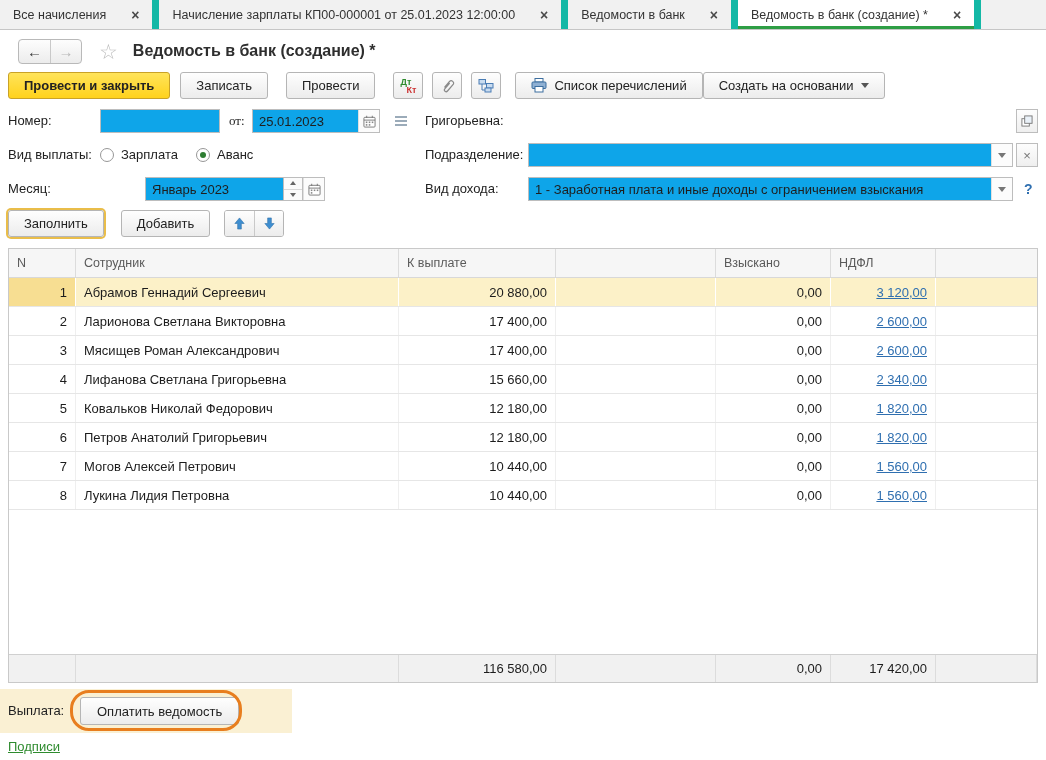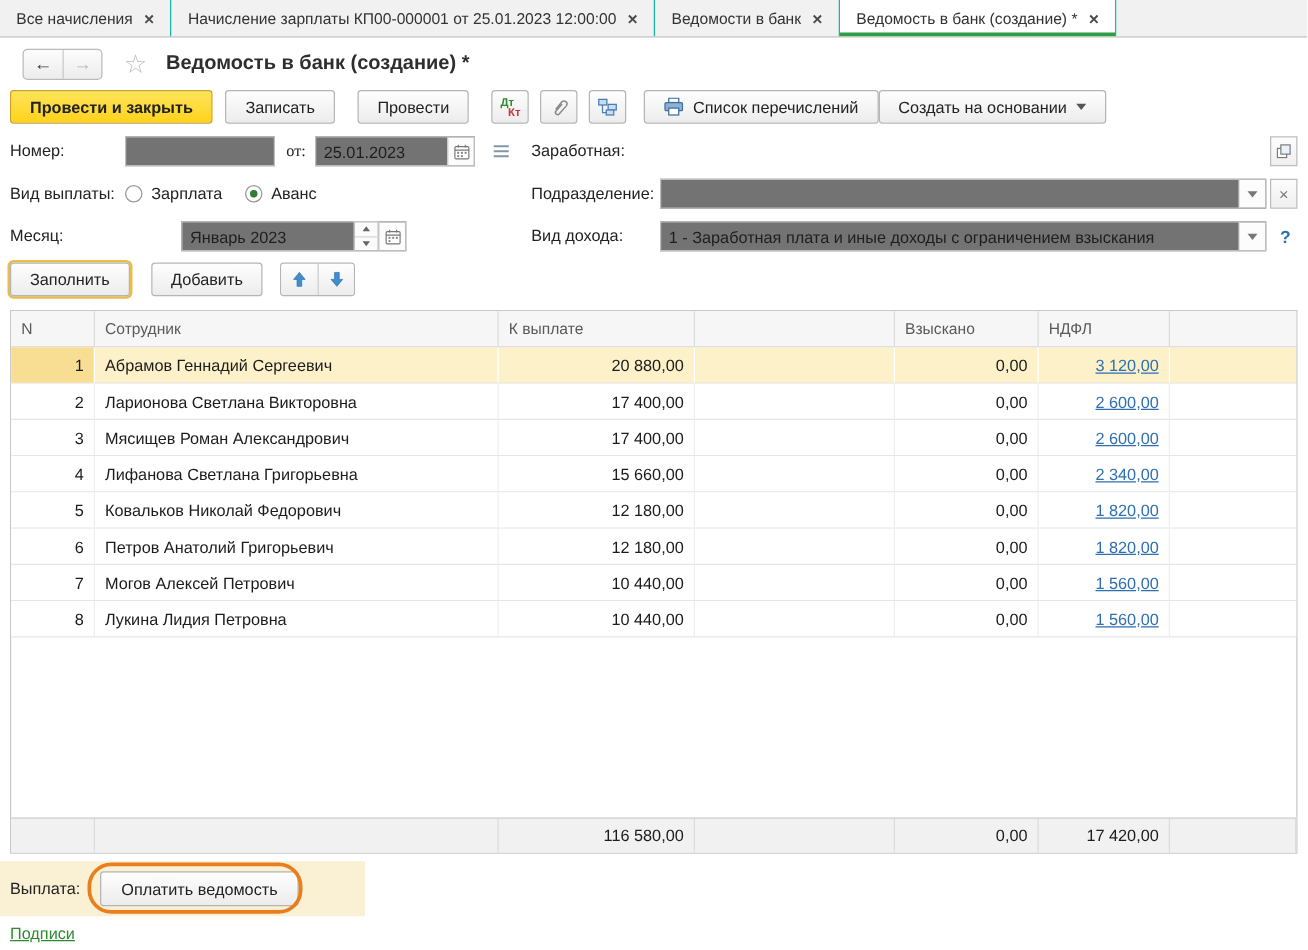--- a/index.html
+++ b/index.html
@@ -1,21 +1,21 @@
 <!DOCTYPE html>
 <html><head>
 <meta charset="utf-8">
 <style>
   * { box-sizing: border-box; }
   body { margin:0; background:#fff; font-family:"Liberation Sans", sans-serif; }
   .app { position:relative; width:1046px; height:760px; background:#fff; overflow:hidden; color:#222; font-size:13px; }
 
   
   .tabbar { position:absolute; top:0; left:0; width:1046px; height:30px; background:#F1F1F1; border-bottom:1px solid #C6C6C6; display:flex; }
-  .tab { display:flex; align-items:center; gap:9px; padding:12px 13px; border-right:1px solid #14b8a6; font-size:12.5px; color:#333; position:relative; white-space:nowrap; }
+  .tab { display:flex; align-items:center; gap:25px; padding:12px 13px; border-right:7px solid #14b8a6; font-size:12.5px; color:#333; position:relative; white-space:nowrap; }
   .tab.active { background:#fff; }
   .tab.active::after { content:""; position:absolute; left:0; right:0; bottom:0; height:3px; background:#2E9E45; }
   .tab .close { color:#4a4a4a; font-size:14px; font-weight:bold; line-height:1; }
 
   
   .navrow { position:absolute; top:36px; left:0; width:1046px; height:30px; display:flex; align-items:center; }
   .navbtns { display:flex; margin-left:18px; border:1px solid #B9B9B9; border-radius:4px; overflow:hidden; background:linear-gradient(#FDFDFD,#ECECEC); }
   .navbtn { width:31px; height:23px; display:flex; align-items:center; justify-content:center; font-size:15px; font-weight:bold; }
   .navbtn + .navbtn { border-left:1px solid #C9C9C9; }
   .navbtn.back { color:#3a3a3a; }
@@ -28,21 +28,21 @@
   .btn { height:27px; padding:0 15px; background:linear-gradient(#FEFEFE,#ECECEC); border:1px solid #B5B5B5; border-radius:3px; font-size:13px; font-family:inherit; color:#222; display:inline-flex; align-items:center; justify-content:center; gap:7px; white-space:nowrap; }
   .btn.primary { background:linear-gradient(#FFE45B,#FFD21C); border-color:#C9A227; font-weight:bold; }
   .btn.iconbtn { width:30px; padding:0; }
   .caret { width:0; height:0; border-left:4px solid transparent; border-right:4px solid transparent; border-top:5px solid #555; }
   .dtkt { font-size:9px; font-weight:bold; line-height:8px; text-align:left; }
   .dtkt .dt { color:#2E8B2E; display:block; }
   .dtkt .kt { color:#CC3333; display:block; margin-left:6px; }
 
   
   .lbl { position:absolute; height:24px; line-height:24px; color:#222; white-space:nowrap; }
-  .field { position:absolute; height:24px; border:1px solid #BDBDBD; background:#737373; display:flex; align-items:stretch; }
+  .field { position:absolute; height:24px; border:1px solid #BDBDBD; background:#0ea5e9; display:flex; align-items:stretch; }
   .field input { border:none; outline:none; flex:1; min-width:0; padding:0 6px; font-size:13px; font-family:inherit; background:transparent; color:#1e1e1e; }
   .inbtn { width:21px; display:flex; align-items:center; justify-content:center; background:#FCFCFC; border-left:1px solid #E0E0E0; }
   .sidebtn { position:absolute; width:22px; height:24px; border:1px solid #BDBDBD; background:linear-gradient(#FDFDFD,#EFEFEF); display:flex; align-items:center; justify-content:center; color:#777; }
   .spinner { position:absolute; width:20px; height:24px; border:1px solid #BDBDBD; background:#FBFBFB; display:flex; flex-direction:column; }
   .spinner div { flex:1; display:flex; align-items:center; justify-content:center; }
   .spinner div + div { border-top:1px solid #D8D8D8; }
   .tri-up { width:0;height:0;border-left:3.5px solid transparent;border-right:3.5px solid transparent;border-bottom:4.5px solid #666; }
   .tri-dn { width:0;height:0;border-left:3.5px solid transparent;border-right:3.5px solid transparent;border-top:4.5px solid #666; }
   .radio { width:14px; height:14px; border:1px solid #979797; border-radius:50%; background:#fff; position:absolute; top:5px; }
   .radio.checked::after { content:""; position:absolute; left:3px; top:3px; width:6px; height:6px; border-radius:50%; background:#2E7D32; }
@@ -221,21 +221,21 @@
   </div>
   <div class="spinner" style="left:283px; top:177px;">
     <div>
         <span class="tri-up"></span>
       </div>
     <div>
         <span class="tri-dn"></span>
       </div>
   </div>
 
-  <div class="lbl" style="left:425px; top:109px;">Заработная:</div>
+  <div class="lbl" style="left:425px; top:109px;">Григорьевна:</div>
   <div class="sidebtn" style="left:1016px; top:109px;">
     <span>
       <svg width="12" height="12" viewBox="0 0 13 13">
           <rect x="1" y="4" width="8" height="8" fill="#fff" stroke="#777"></rect>
           <rect x="4" y="1" width="8" height="8" fill="#EAF1F8" stroke="#777"></rect>
         </svg>
     </span>
   </div>
 
   <div class="lbl" style="left:425px; top:143px;">Подразделение:</div>

